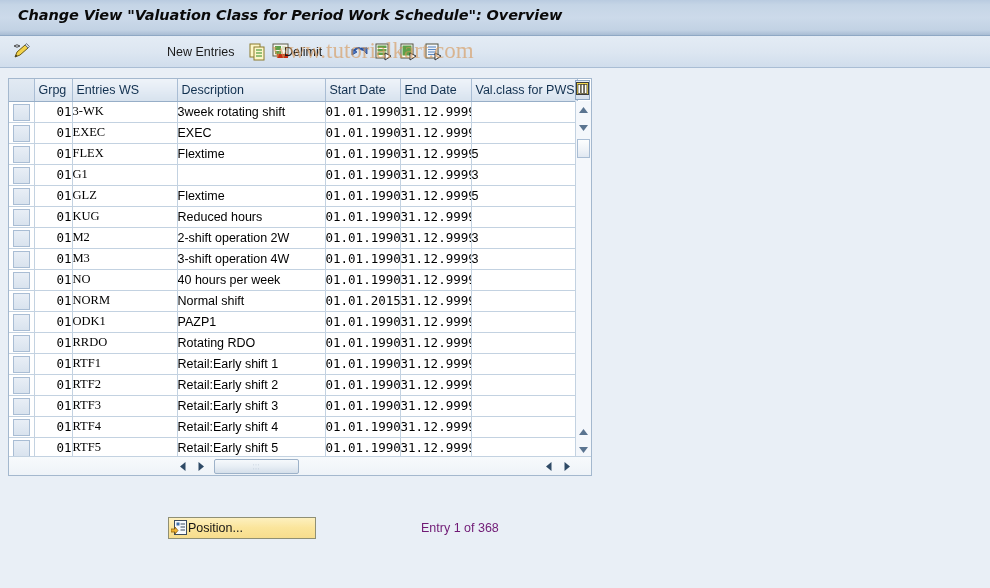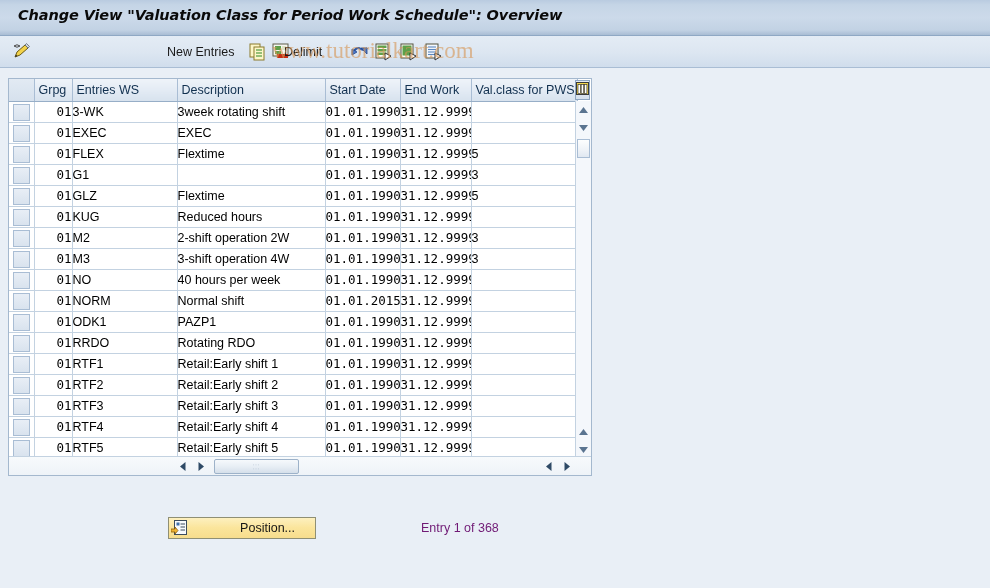--- a/index.html
+++ b/index.html
@@ -140,21 +140,21 @@
   td.c-grpg {
     background: #e9f0f7;
     text-align: right;
     padding-right: 1px;
     font-family: "DejaVu Sans Mono", monospace;
     font-size: 11.5px;
   }
   td.c-pws {
     background: #e9f0f7;
     padding-left: 3px;
-    font-family: Liberation Sans, sans-serif;
+    font-family: Liberation Serif, serif;
     font-size: 11.5px;
   }
   td.c-desc {
     background: #ffffff;
     padding-left: 4px;
     font-family: "Liberation Sans", sans-serif;
     font-size: 12.5px;
   }
   td.c-sd, td.c-ed {
     background: #e9f0f7;
@@ -290,21 +290,21 @@
   #posbtn .pb-icon {
     width: 18px;
     height: 18px;
     margin-left: 1px;
     display: flex;
     align-items: center;
     justify-content: center;
   }
   #posbtn .pb-label {
     flex: 1;
-    text-align: right;
+    text-align: left;
     font-size: 12.5px;
     color: #151515;
     padding-right: 20px;
   }
   #entrytext {
     position: absolute;
     left: 421px;
     top: 521px;
     font-size: 12.5px;
     color: #701a75;
@@ -424,21 +424,21 @@
         <col class="w-ed">
         <col class="w-val">
     </colgroup>
     <thead>
       <tr>
         <th class="sel-head"></th>
         <th>Grpg</th>
         <th>Entries WS</th>
         <th>Description</th>
         <th>Start Date</th>
-        <th>End Work</th>
+        <th>End Date</th>
         <th>Val.class for PWS</th>
       </tr>
     </thead>
     <tbody id="grid-body">
         <tr>
           <td class="sel-cell">
             <div class="selbox"></div>
           </td>
           <td class="c-grpg">01</td>
           <td class="c-pws">3-WK</td>

